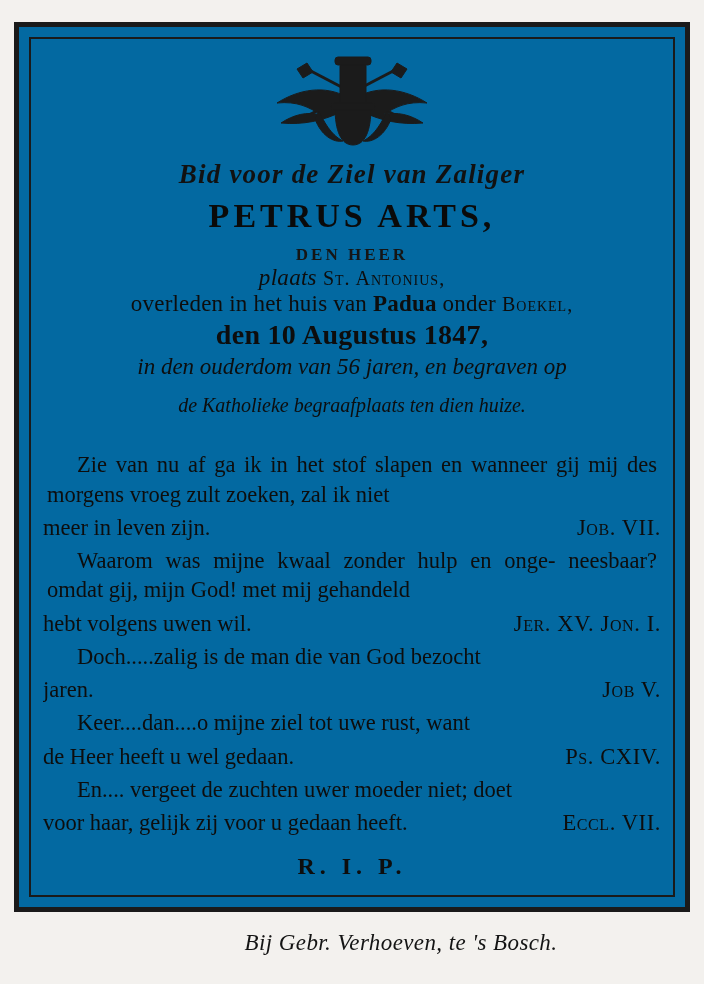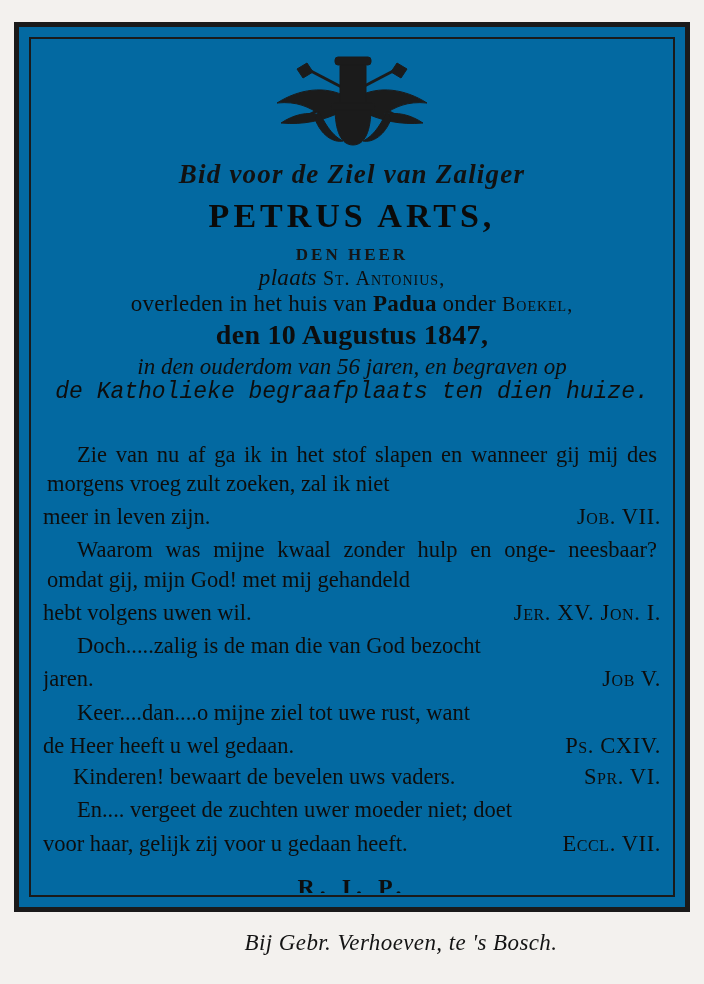--- a/index.html
+++ b/index.html
@@ -122,23 +122,22 @@
     margin-top: 2px;
     letter-spacing: 0.3px;
   }
   .t-ital3 {
     font-style: italic;
     font-size: 23px;
     margin-top: 4px;
   }
   .t-ital4 {
     font-style: italic;
-    font-size: 23px;
-    margin-top: 0;
-    font-family: Liberation Mono, monospace;
+    font-size: 20px;
+    margin-top: 14px;
   }
 
   
   .verses {
     margin-top: 34px;
     font-size: 22.5px;
     line-height: 1.30;
     text-align: justify;
   }
   .verse {
@@ -256,26 +255,20 @@
         </div>
 
         <div class="verse">
           <p>Keer....dan....o mijne ziel tot uwe rust, want</p>
           <div class="lastline">
             <span class="txt">de Heer heeft u wel gedaan.</span>
             <span class="ref">Ps. CXIV.</span>
           </div>
         </div>
 
-        <div class="verse">
-          <div class="lastline">
-            <span class="txt" style="text-indent:0;padding-left:30px;">Kinderen! bewaart de bevelen uws vaders.</span>
-            <span class="ref">Spr. VI.</span>
-          </div>
-        </div>
 
         <div class="verse">
           <p>En.... vergeet de zuchten uwer moeder niet; doet</p>
           <div class="lastline">
             <span class="txt">voor haar, gelijk zij voor u gedaan heeft.</span>
             <span class="ref">Eccl. VII.</span>
           </div>
         </div>
 
       </div>

